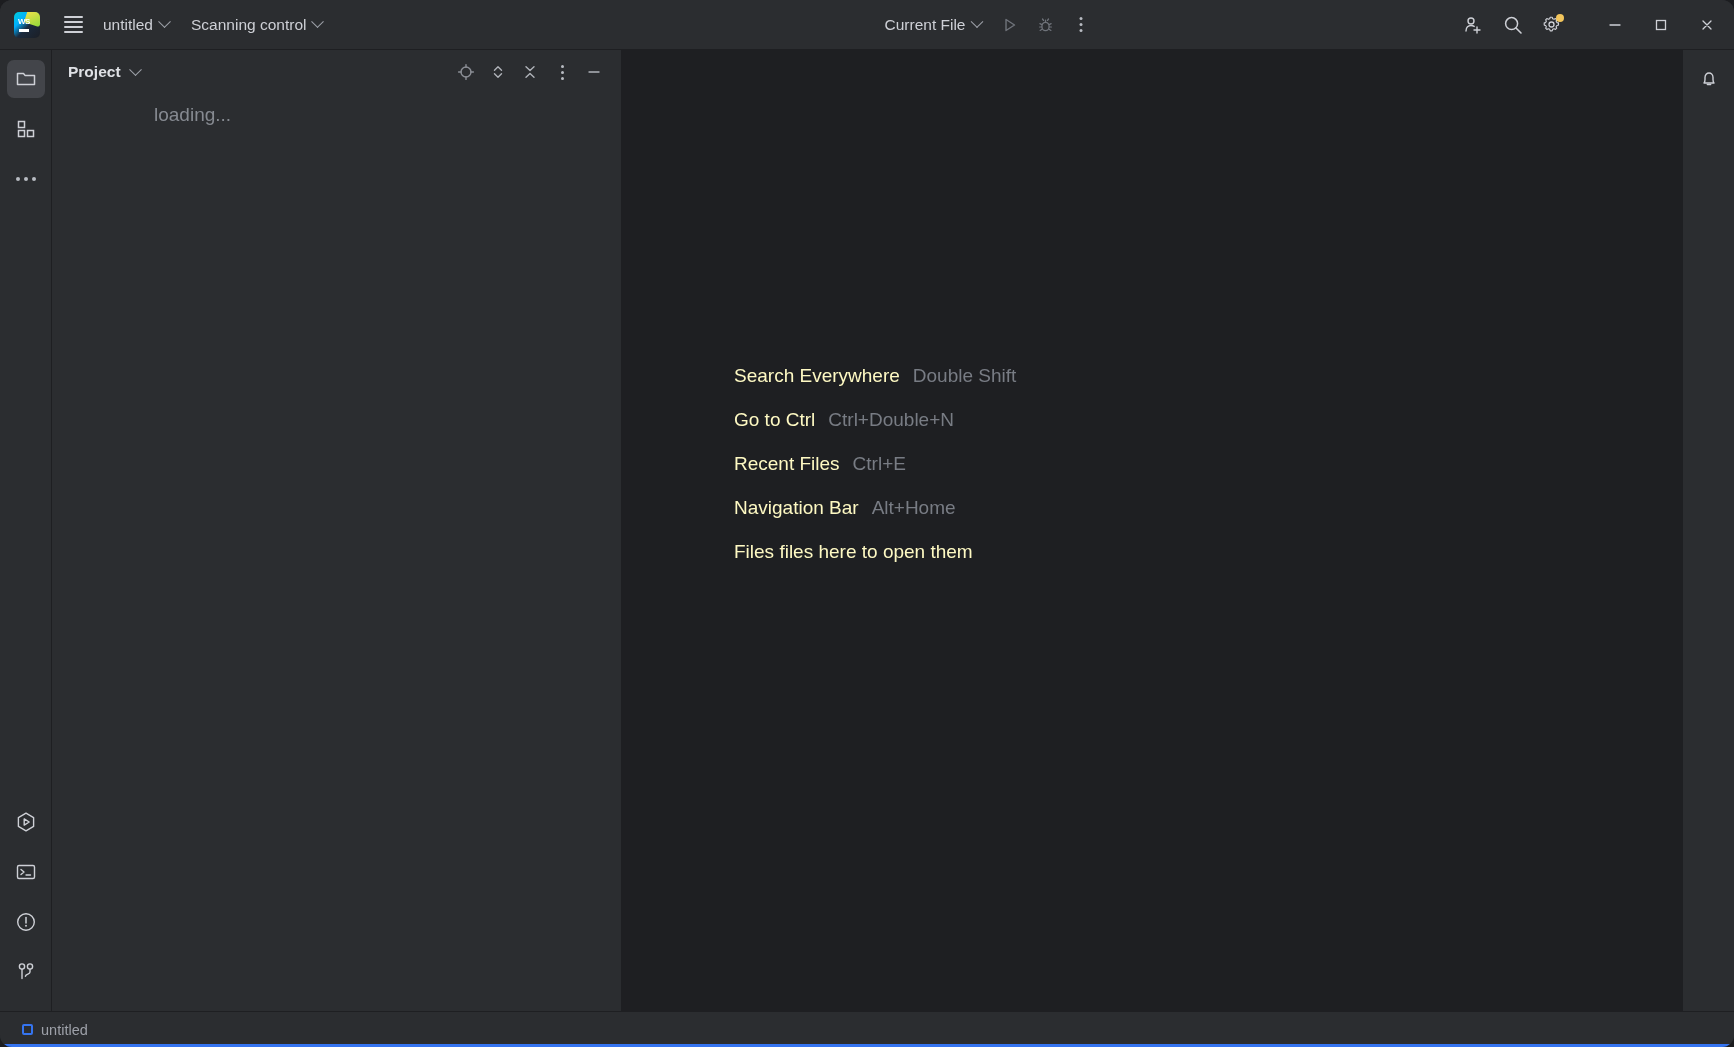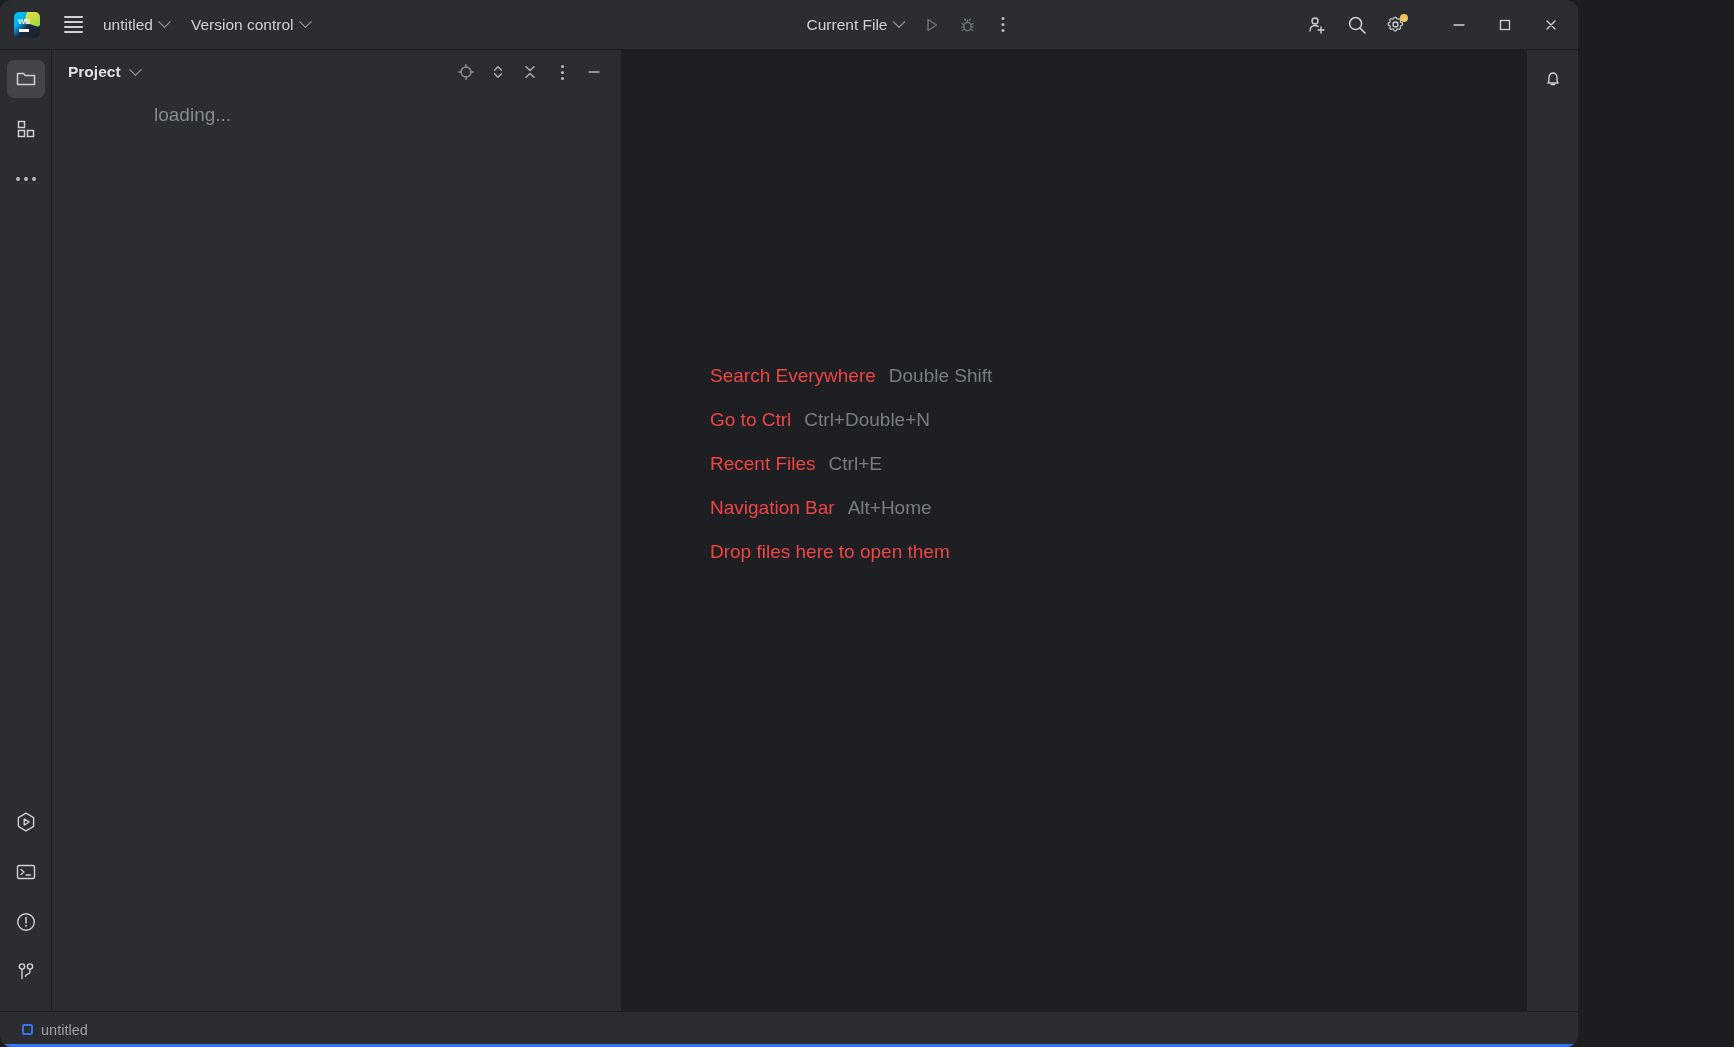--- a/index.html
+++ b/index.html
@@ -8,21 +8,21 @@
     width: 1734px;
     height: 1047px;
     overflow: hidden;
     background: #1c1d20;
     font-family: "Liberation Sans", sans-serif;
   }
 
   #app-window {
     position: absolute;
     left: 0; top: 0;
-    width: 1578px; height: 1047px;
+    width: 1734px; height: 1047px;
     background: #2b2d30;
     border-radius: 12px;
     overflow: hidden;
     display: flex;
     flex-direction: column;
   }
 
   
   #title-bar {
     height: 50px;
@@ -278,21 +278,21 @@
     flex-direction: column;
     gap: 22px;
   }
   .welcome-row {
     display: flex;
     align-items: baseline;
     gap: 13px;
     font-size: 19px;
     white-space: nowrap;
   }
-  .welcome-label { color: #ef4444; cursor: pointer; }
+  .welcome-label { color: #fef9c3; cursor: pointer; margin-left: 24px; }
   .welcome-shortcut { color: #787c84; }
 
   
   #right-strip {
     width: 52px;
     min-width: 52px;
     background: #2b2d30;
     border-left: 1px solid #1e1f22;
     display: flex;
     flex-direction: column;
@@ -383,21 +383,21 @@
           <span></span>
           <span></span>
       </div>
 
       <div class="tb-item">
         <span>untitled</span>
         <span class="chev"></span>
       </div>
 
       <div class="tb-item">
-        <span>Version control</span>
+        <span>Scanning control</span>
         <span class="chev"></span>
       </div>
     </div>
 
     <div class="tb-center">
       <div class="tb-item">
         <span>Current File</span>
         <span class="chev"></span>
       </div>
 
@@ -599,21 +599,21 @@
             <span class="welcome-label">Recent Files</span>
             <span class="welcome-shortcut">Ctrl+E</span>
           </div>
 
           <div class="welcome-row">
             <span class="welcome-label">Navigation Bar</span>
             <span class="welcome-shortcut">Alt+Home</span>
           </div>
 
           <div class="welcome-row">
-            <span class="welcome-label">Drop files here to open them</span>
+            <span class="welcome-label">Files files here to open them</span>
           </div>
         </div>
       </div>
     </div>
 
     <div id="right-strip">
       <div class="strip-btn">
         <svg width="22" height="22" viewBox="0 0 22 22">
           <path d="M6 15 C6 15 7 14 7 11.5 V9.4 C7 6.9 8.8 5 11 5 C13.2 5 15 6.9 15 9.4 V11.5 C15 14 16 15 16 15 Z" fill="none" stroke="#ced0d6" stroke-width="1.4" stroke-linejoin="round"></path>
           <path d="M9.4 16.6 H12.6" stroke="#ced0d6" stroke-width="1.5" stroke-linecap="round"></path>

